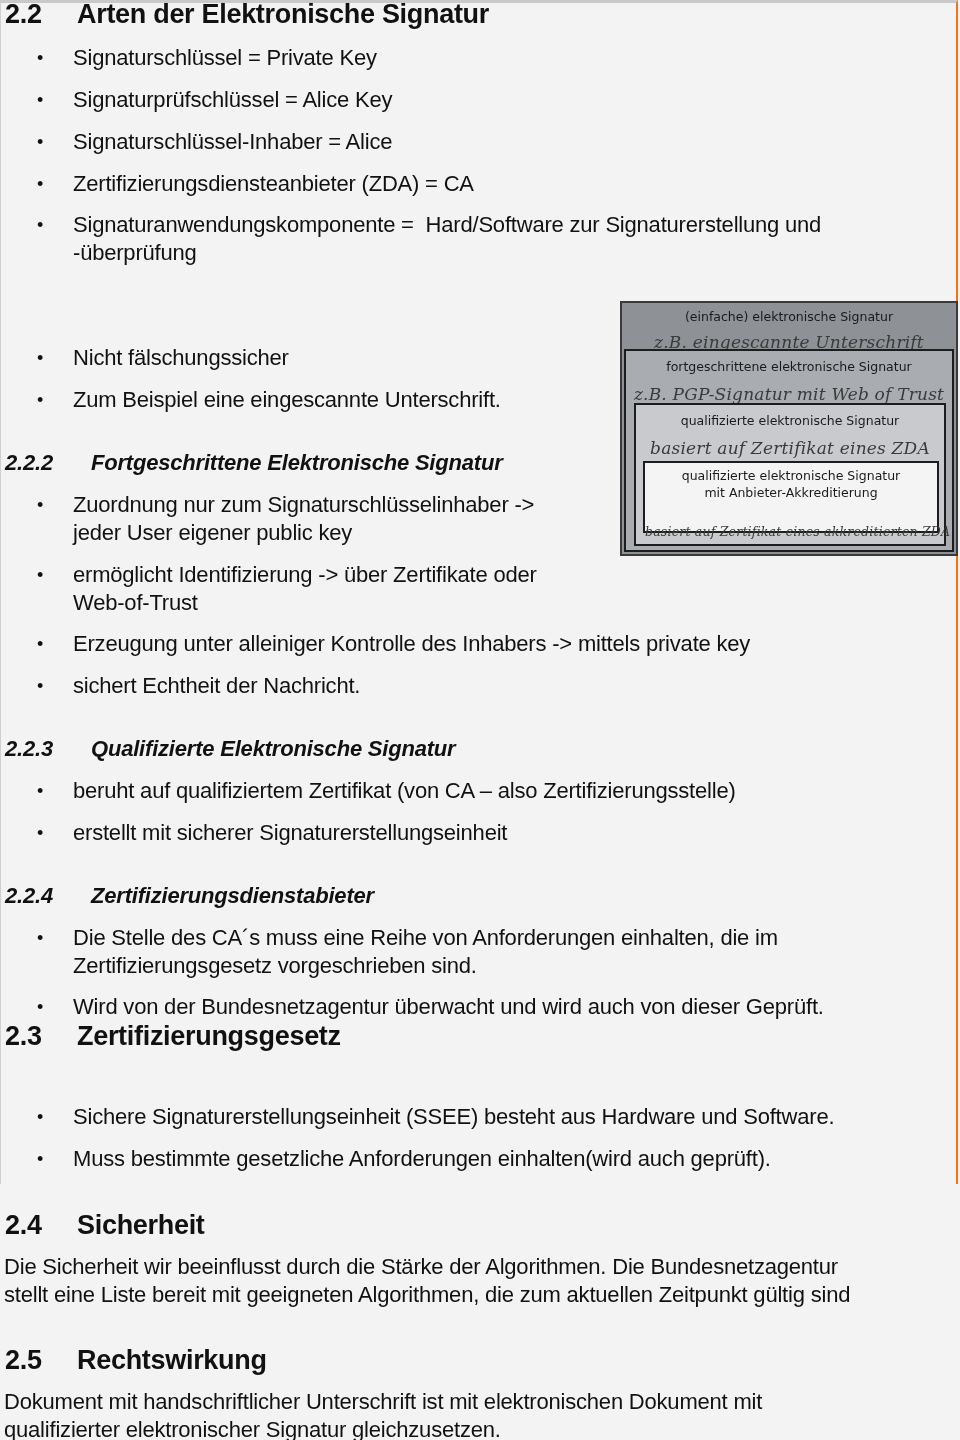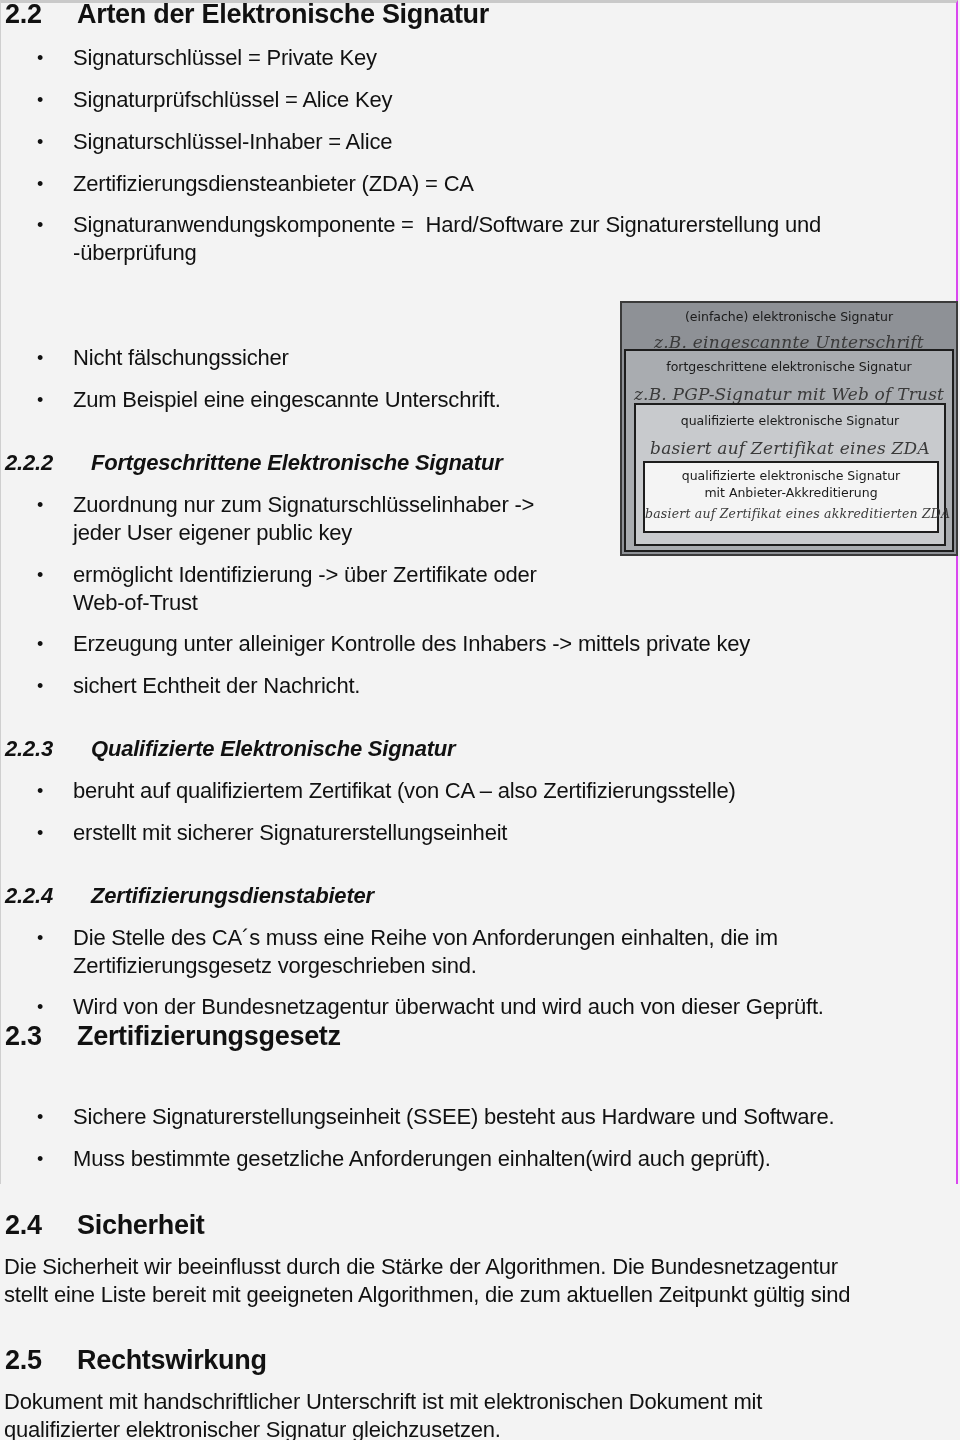--- a/index.html
+++ b/index.html
@@ -5,21 +5,21 @@
   html, body { margin: 0; padding: 0; }
   body {
     width: 960px; height: 1440px; overflow: hidden;
     background: #f3f3f3;
     font-family: "Liberation Sans", sans-serif;
     color: #111;
     position: relative;
   }
   .page {
     position: absolute; left: 0; top: 0; width: 958px; height: 1184px;
-    border-left: 1px solid #cfcfcf; border-right: 2px solid #d946ef;
+    border-left: 1px solid #cfcfcf; border-right: 2px solid #f97316;
     border-top: 3px solid #c9c9c9; box-sizing: border-box;
   }
   .abs { position: absolute; white-space: nowrap; }
   .h2 { font-size: 27px; font-weight: bold; letter-spacing: -0.3px; }
   .h2 .num { position: absolute; left: 0; }
   .h2 .ttl { position: absolute; left: 72px; }
   .h3 { font-size: 22px; font-weight: bold; font-style: italic; letter-spacing: -0.2px; }
   .h3 .num { position: absolute; left: 0; }
   .h3 .ttl { position: absolute; left: 86px; }
   .bullet { font-size: 22px; line-height: 28px; letter-spacing: -0.2px; }
@@ -168,19 +168,19 @@
       <div class="dlabel" style="top:8px;">fortgeschrittene elektronische Signatur</div>
       <div class="dsub" style="top:33px;">z.B. PGP-Signatur mit Web of Trust</div>
 
       <div class="lvl lvl2">
         <div class="dlabel" style="top:8px;">qualifizierte elektronische Signatur</div>
         <div class="dsub" style="top:33px;">basiert auf Zertifikat eines ZDA</div>
 
         <div class="lvl lvl3">
           <div class="dlabel" style="top:5px;">qualifizierte elektronische Signatur</div>
           <div class="dlabel" style="top:22px;">mit Anbieter-Akkreditierung</div>
-          <div class="dsub" style="top:43px; font-size:12.5px;">basiert auf Zertifikat eines akkreditierten ZDA</div>
+          <div class="dsub" style="top:61px; font-size:12.5px;">basiert auf Zertifikat eines akkreditierten ZDA</div>
         </div>
       </div>
     </div>
   </div>
 
 </div>
 
 </body></html>

